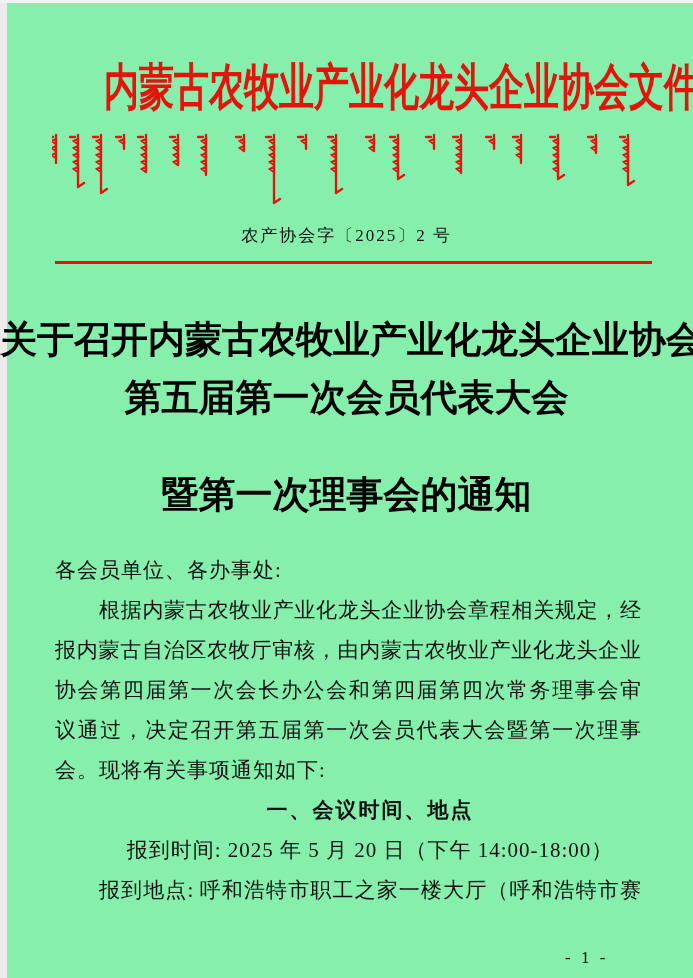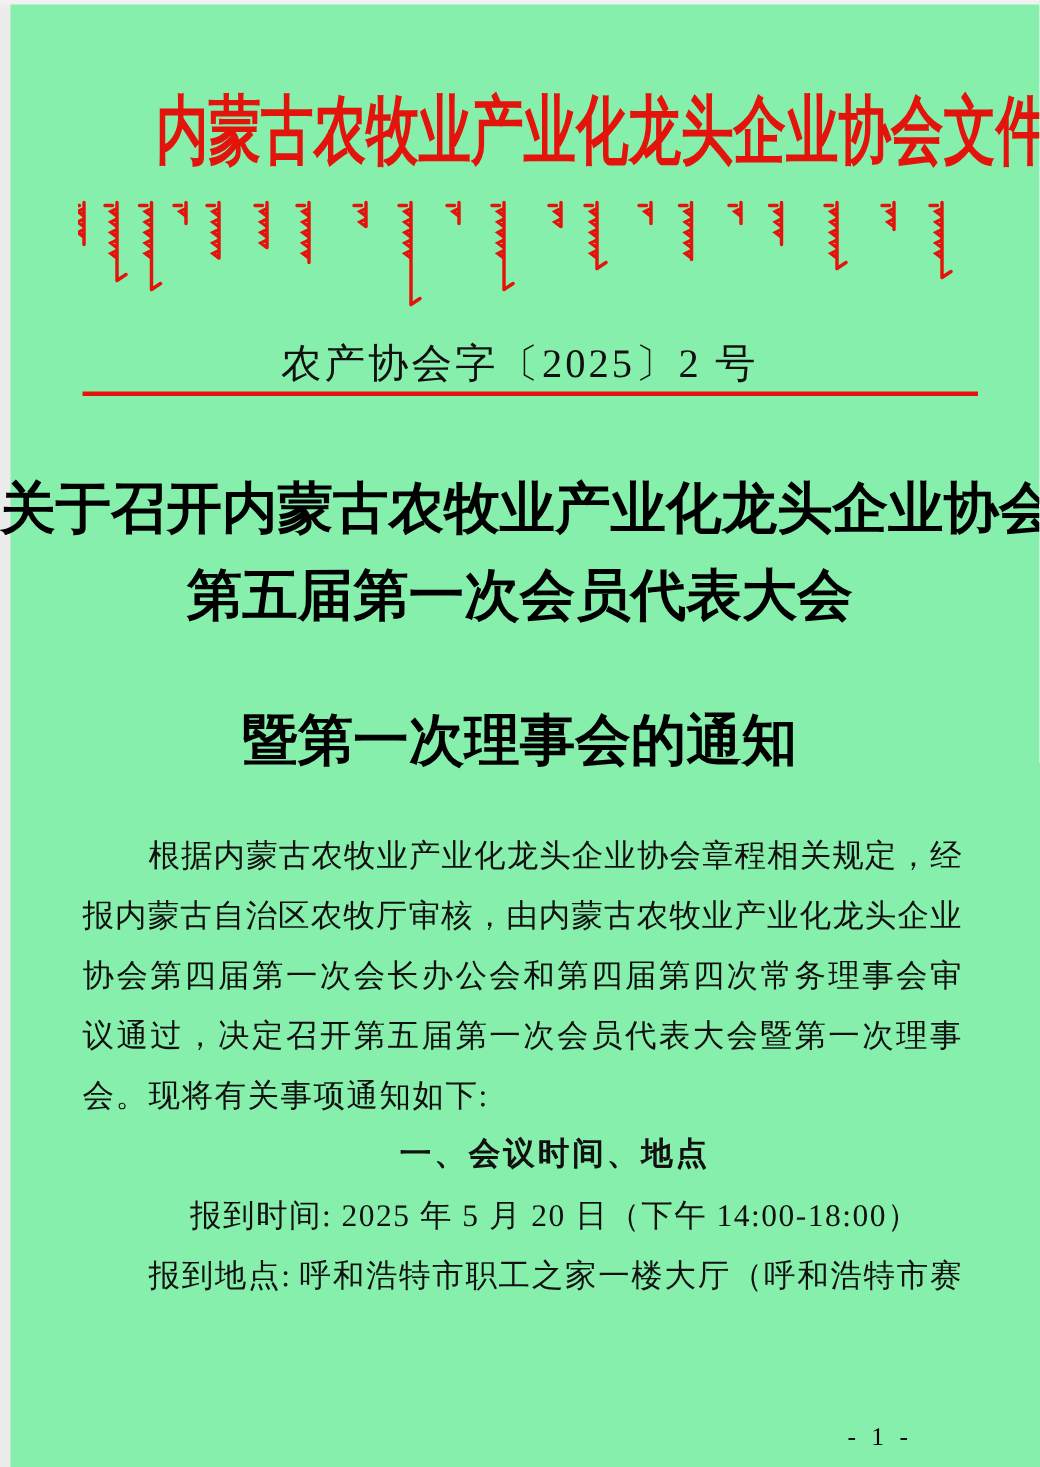--- a/index.html
+++ b/index.html
@@ -33,21 +33,21 @@
     transform-origin: 50% 50%;
   }
   .mongolian {
     position: absolute; top: 132px; left: 52px;
     width: 590px; height: 74px;
   }
   .mongolian svg { width: 100%; height: 100%; display: block; }
   .docnum {
     position: absolute; top: 224px; left: 0; width: 693px;
     text-align: center;
-    font-size: 27px; letter-spacing: 2px;
+    font-size: 17px; letter-spacing: 2px;
     color: #111;
   }
   .redrule {
     position: absolute; top: 261px; left: 55px;
     width: 597px; height: 3px;
     background: var(--red);
   }
   .title {
     position: absolute; left: 0; width: 693px;
     text-align: center;
@@ -102,20 +102,21 @@
 
   <div class="docnum">农产协会字〔2025〕2 号</div>
 
   <div class="redrule"></div>
 
   <div class="title t1">关于召开内蒙古农牧业产业化龙头企业协会</div>
   <div class="title t2">第五届第一次会员代表大会</div>
   <div class="title t3">暨第一次理事会的通知</div>
 
   <div class="body-block">
+    <div class="bl">各会员单位、各办事处:</div>
     <div class="bl ind jf">根据内蒙古农牧业产业化龙头企业协会章程相关规定，经</div>
     <div class="bl jf">报内蒙古自治区农牧厅审核，由内蒙古农牧业产业化龙头企业</div>
     <div class="bl jf">协会第四届第一次会长办公会和第四届第四次常务理事会审</div>
     <div class="bl jf">议通过，决定召开第五届第一次会员代表大会暨第一次理事</div>
     <div class="bl">会。现将有关事项通知如下:</div>
     <div class="bl ind hd">一、会议时间、地点</div>
     <div class="bl ind">报到时间: 2025 年 5 月 20 日（下午 14:00-18:00）</div>
     <div class="bl ind jf">报到地点: 呼和浩特市职工之家一楼大厅（呼和浩特市赛</div>
   </div>
 

